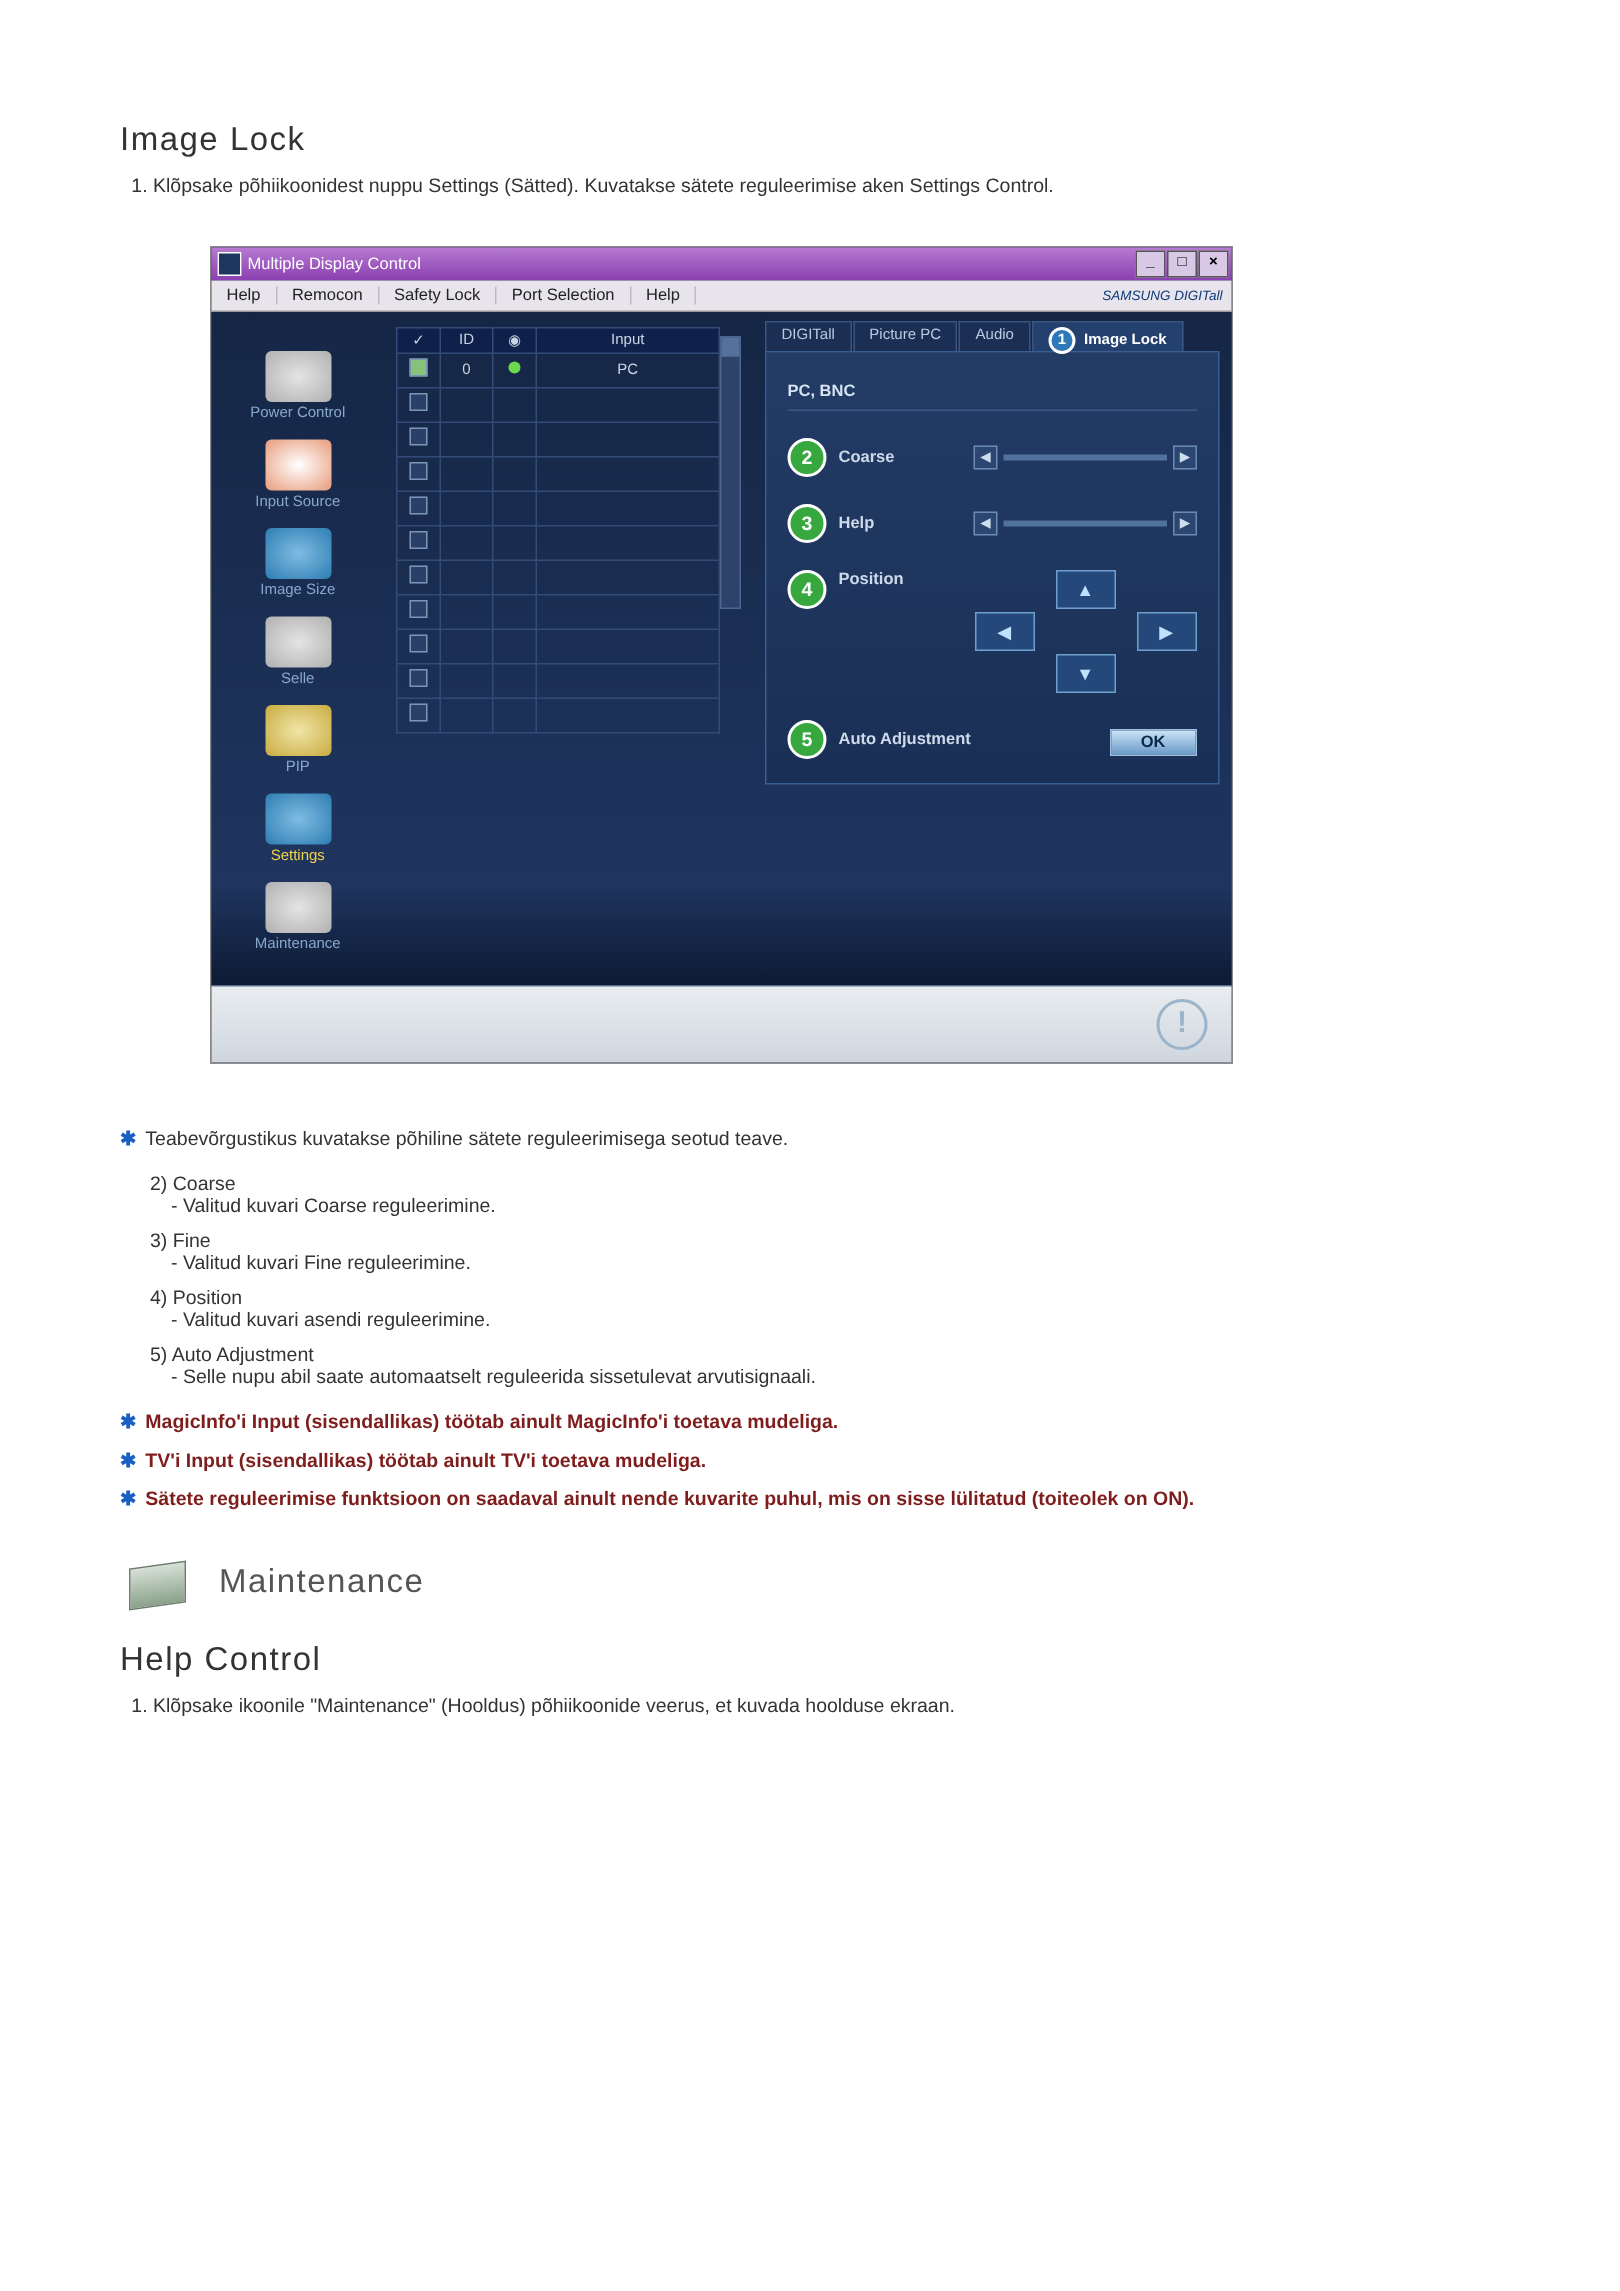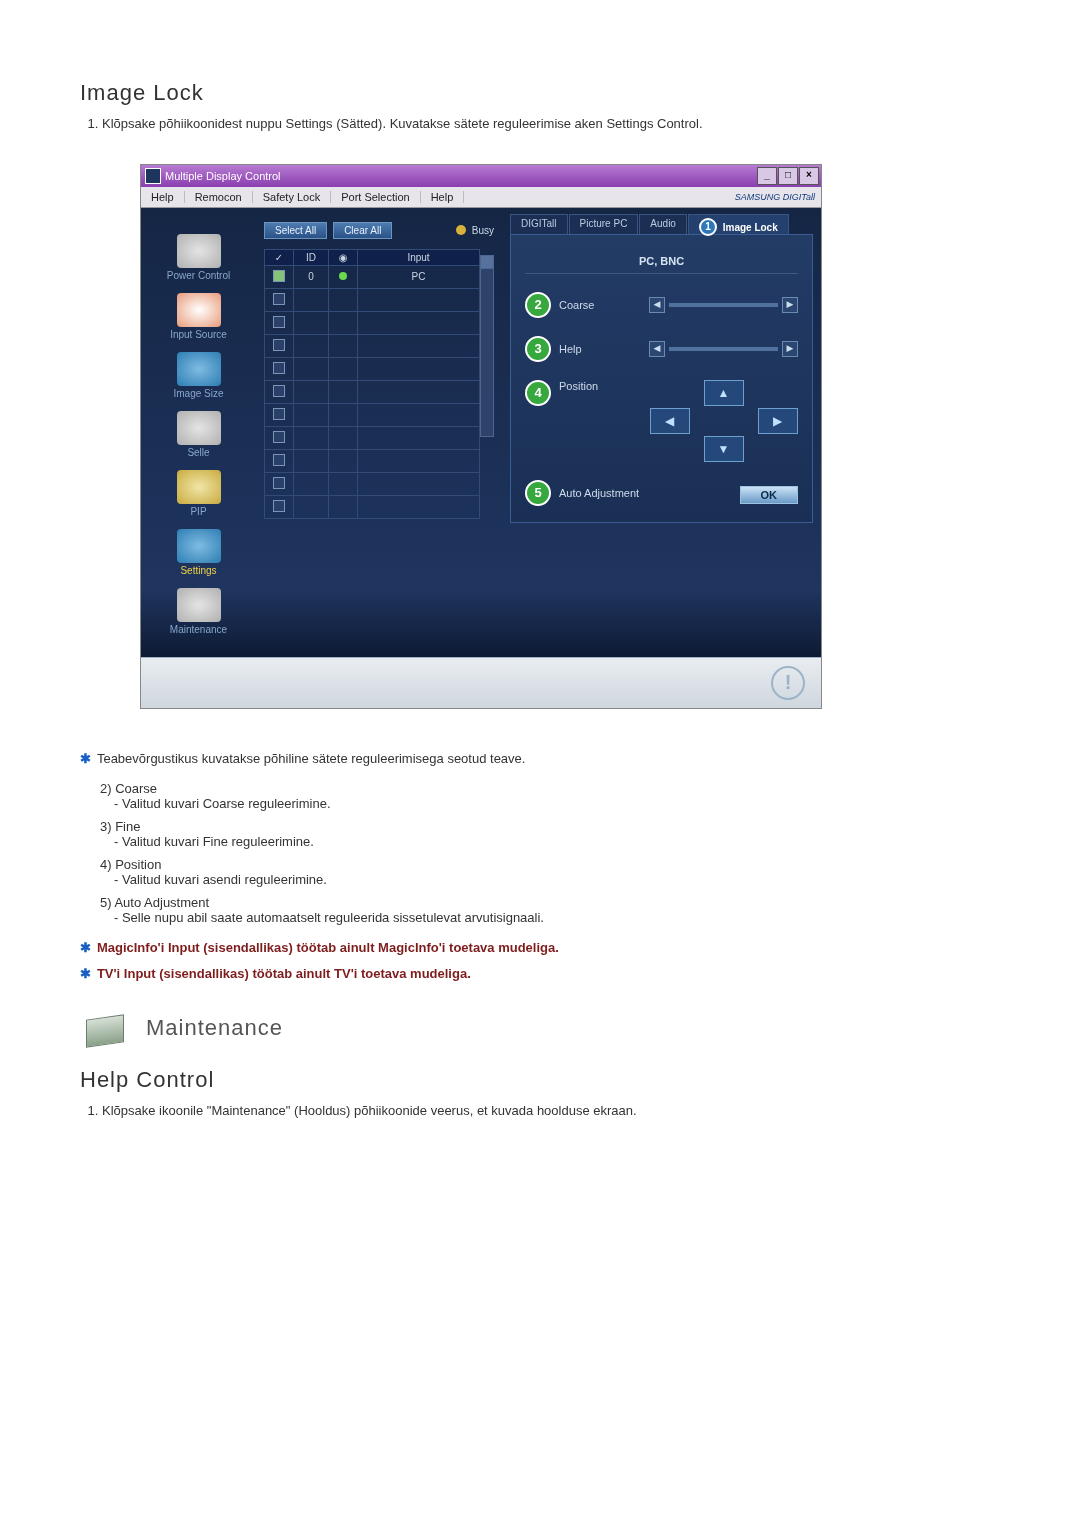--- a/index.html
+++ b/index.html
@@ -145,32 +145,32 @@
     width: 14px; height: 14px; border-radius: 50%;
     background: #2e78b8; border: 2px solid #fff; color: #fff;
     font-size: 10px; font-weight: bold; margin-right: 3px;
   }
   .panel {
     border: 1px solid #3a5e92; background: linear-gradient(#233c66,#1a2f55);
     padding: 20px 14px 12px 14px;
     min-height: 230px;
   }
   .panel-header {
-    text-align: center; color: #d6e4f2; font-size: 11px;
+    text-align: left; color: #d6e4f2; font-size: 11px;
     border-bottom: 1px solid #3d5a86; padding-bottom: 6px; margin-bottom: 18px; font-weight: bold;
   }
   .row { display: flex; align-items: center; margin-bottom: 18px; }
   .circ {
     width: 22px; height: 22px; border-radius: 50%;
     background: #36a83e; border: 2px solid #fff;
     color: #fff; font-size: 13px; font-weight: bold;
     display: flex; align-items: center; justify-content: center;
     margin-right: 8px;
   }
-  .row .rlbl { font-size: 11px; color: #cddaea; width: 90px; }
+  .row .rlbl { font-size: 11px; color: #cddaea; width: 90px; font-weight: bold; }
   .slider {
     flex: 1; display: flex; align-items: center; gap: 4px;
   }
   .slider .arrow {
     width: 14px; height: 14px; border: 1px solid #6a8ab4;
     background: #2c4672; color: #cde; font-size: 9px; text-align: center; line-height: 12px;
   }
   .slider .track {
     flex: 1; height: 4px; background: #51729e; position: relative;
   }
@@ -289,27 +289,20 @@
           <div class="sicon blue"></div>
           <div class="slabel">Settings</div>
         </div>
         <div class="sideitem">
           <div class="sicon"></div>
           <div class="slabel">Maintenance</div>
         </div>
       </div>
 
       <div class="center">
-        <div class="toolbar">
-          <button class="tbtn">Select All</button>
-          <button class="tbtn">Clear All</button>
-          <div style="flex:1"></div>
-          <div class="busy-dot"></div>
-          <div class="busy-label">Busy</div>
-        </div>
         <div style="display:flex;">
           <table class="devlist" style="flex:1">
             <tbody>
                 <tr>
               <th style="width:20px">✓</th>
               <th style="width:26px">ID</th>
               <th style="width:20px">◉</th>
               <th>Input</th>
             </tr>
             <tr>
@@ -466,20 +459,21 @@
         <div class="nitem-h">4)  Position</div>
         <div class="nitem-d">- Valitud kuvari asendi reguleerimine.</div>
       </li>
       <li>
         <div class="nitem-h">5)  Auto Adjustment</div>
         <div class="nitem-d">- Selle nupu abil saate automaatselt reguleerida sissetulevat arvutisignaali.</div>
       </li>
     </ol>
     <p class="note-star strong">MagicInfo'i Input (sisendallikas) töötab ainult MagicInfo'i toetava mudeliga.</p>
     <p class="note-star strong">TV'i Input (sisendallikas) töötab ainult TV'i toetava mudeliga.</p>
+    <p class="note-star strong">Sätete reguleerimise funktsioon on saadaval ainult nende kuvarite puhul, mis on sisse lülitatud (toiteolek on ON).</p>
   </div>
 
   <div class="sect-head">
     <div class="cube"></div>
     <h2>Maintenance</h2>
   </div>
 
   <h2 class="section-title">Help Control</h2>
   <ol class="steps">
     <li>Klõpsake ikoonile "Maintenance" (Hooldus) põhiikoonide veerus, et kuvada hoolduse ekraan.</li>

